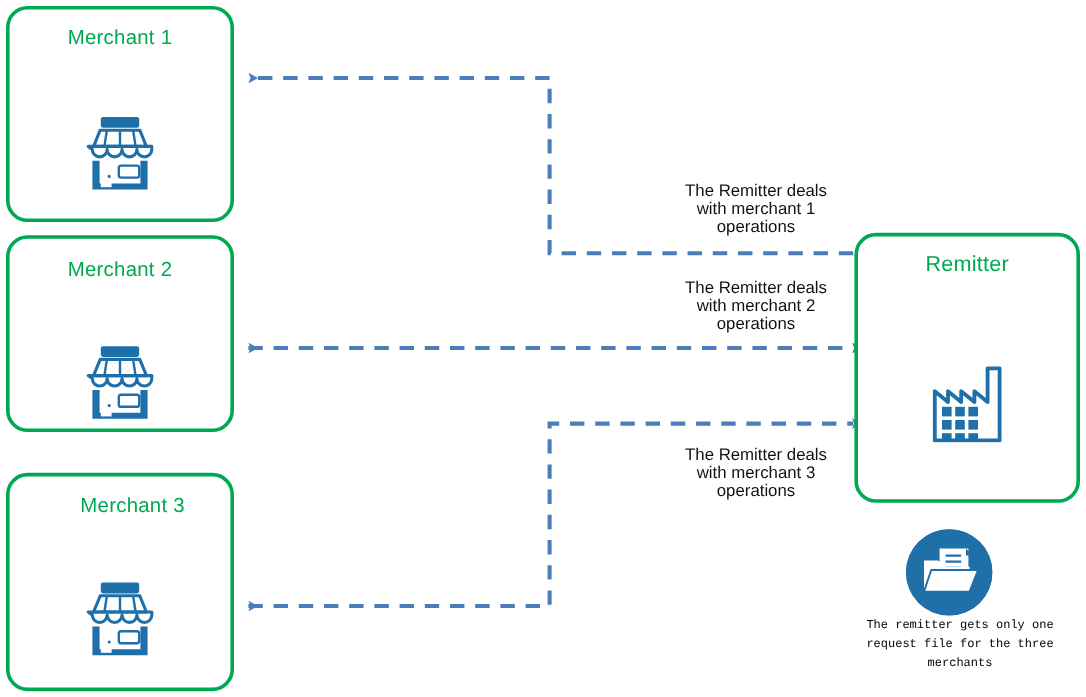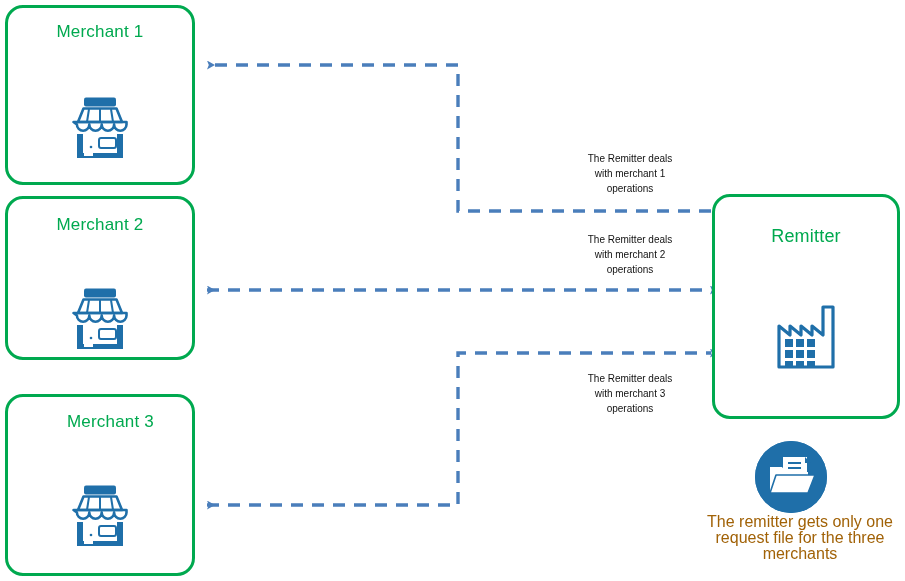--- a/index.html
+++ b/index.html
@@ -37,32 +37,32 @@
   }
   .node-icon {
     position: absolute;
     left: 50%;
     transform: translateX(-50%);
   }
   .edge-label {
     position: absolute;
     text-align: center;
     color: #111111;
-    font-size: 10px;
+    font-size: 14px;
     line-height: 15px;
     font-family: "Liberation Sans", sans-serif;
     white-space: pre-line;
   }
   .caption {
     position: absolute;
     text-align: center;
-    color: #a16207;
-    font-size: 16px;
+    color: #000000;
+    font-size: 10px;
     line-height: 16px;
-    font-family: Liberation Sans, sans-serif;
+    font-family: Liberation Mono, monospace;
     white-space: pre-line;
   }
   .svg-layer {
     position: absolute;
     left: 0;
     top: 0;
     width: 905px;
     height: 581px;
     pointer-events: none;
   }
@@ -148,21 +148,21 @@
         <path d="M8.5,26 L61.5,26 L61.5,28.5 A6.2,6.2 0 0 1 49.1,28.5 A6.2,6.2 0 0 1 36.7,28.5 A6.2,6.2 0 0 1 24.3,28.5 A6.2,6.2 0 0 1 11.9,28.5 Z" fill="none" stroke="#1F6FA9" stroke-width="2.6" stroke-linejoin="round"></path>
         <path d="M15,38 L15,60 L55,60 L55,38" fill="none" stroke="#1F6FA9" stroke-width="6"></path>
         <rect x="19" y="42" width="9" height="18" fill="#ffffff"></rect>
         <circle cx="26" cy="51" r="1.3" fill="#1F6FA9"></circle>
         <rect x="34" y="42" width="17" height="10" rx="2" fill="#ffffff" stroke="#1F6FA9" stroke-width="2"></rect>
       </svg>
     </div>
   </div>
 
   <div class="node-box" style="left:712px; top:194px; width:188px; height:225px;">
-    <div class="node-title" style="top:29px; font-size:18px;">Remitter</div>
+    <div class="node-title" style="top:13px; font-size:18px;">Remitter</div>
     <div class="node-icon" style="top:108px;">
       <svg width="62" height="64" viewBox="0 0 62 64" xmlns="http://www.w3.org/2000/svg">
         <path d="M4,62 L4,21 L15,30 L15,21 L26,30 L26,21 L37,30 L37,21 L48,30 L48,2 L58,2 L58,62 Z" fill="none" stroke="#1F6FA9" stroke-width="3.2" stroke-linejoin="round"></path>
         <rect x="10" y="34" width="8" height="8" fill="#1F6FA9"></rect>
         <rect x="21" y="34" width="8" height="8" fill="#1F6FA9"></rect>
         <rect x="32" y="34" width="8" height="8" fill="#1F6FA9"></rect>
         <rect x="10" y="45" width="8" height="8" fill="#1F6FA9"></rect>
         <rect x="21" y="45" width="8" height="8" fill="#1F6FA9"></rect>
         <rect x="32" y="45" width="8" height="8" fill="#1F6FA9"></rect>
         <rect x="10" y="56" width="8" height="6" fill="#1F6FA9"></rect>

